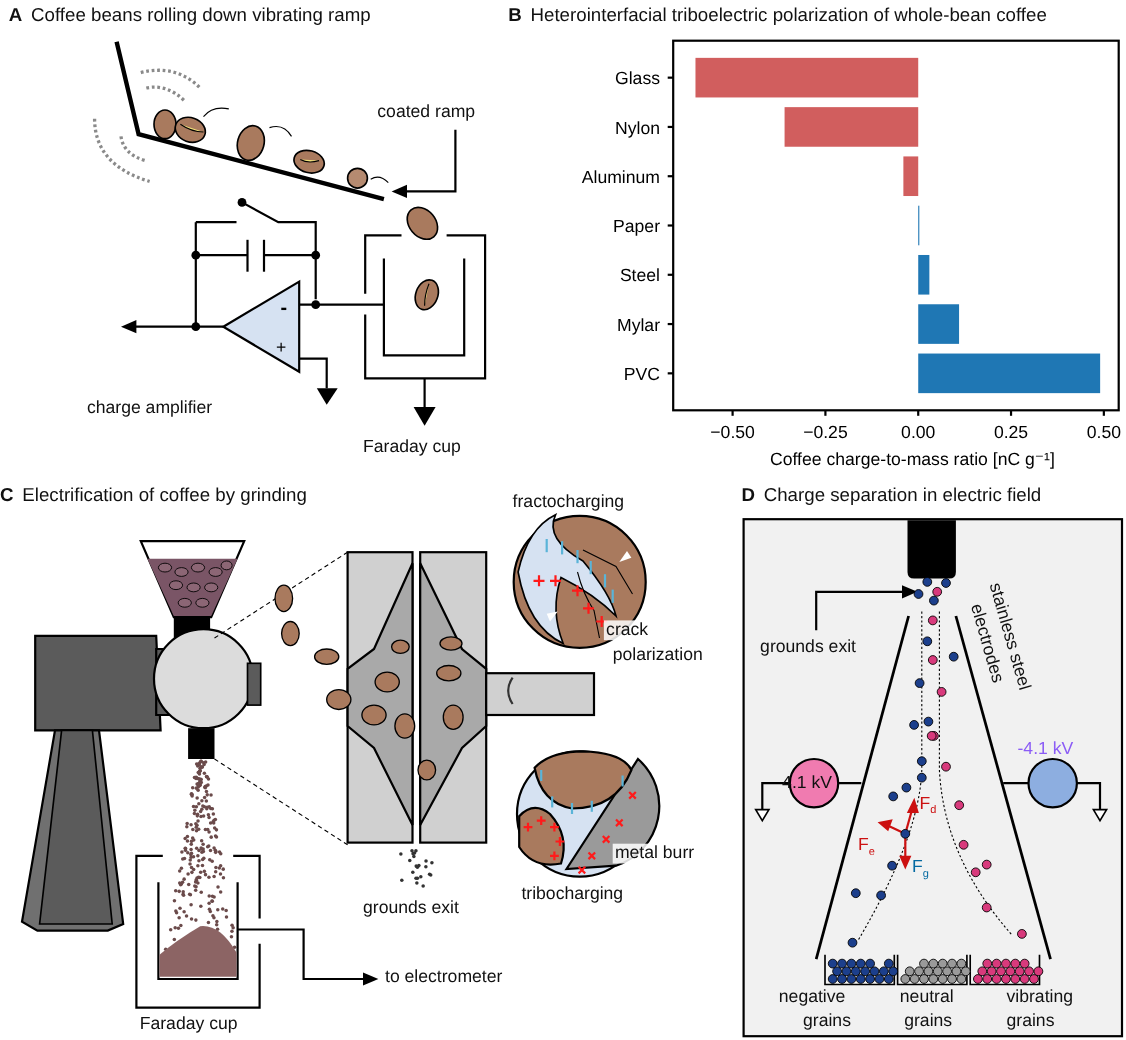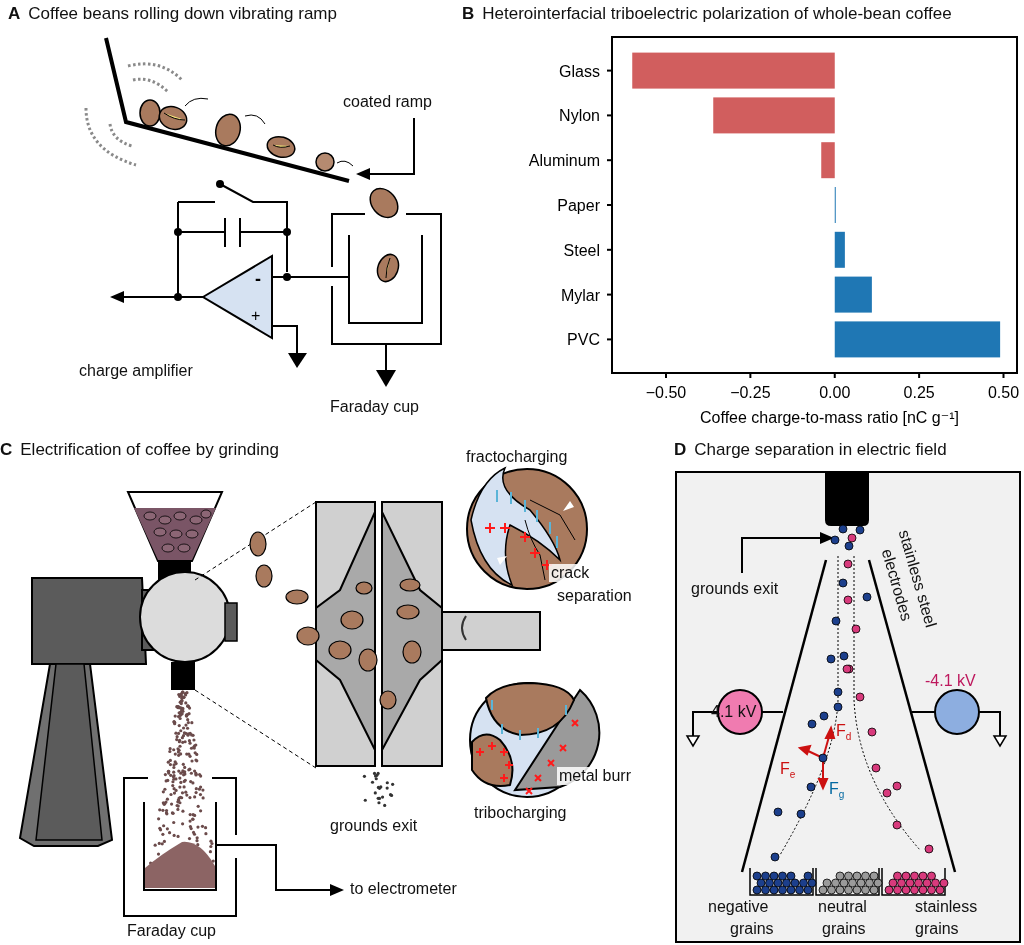--- a/index.html
+++ b/index.html
@@ -519,21 +519,21 @@
       <path d="M572 720 l6 6 M578 720 l-6 6"></path>
         <path d="M560 745 l6 6 M566 745 l-6 6"></path>
       <path d="M548 760 l6 6 M554 760 l-6 6"></path>
         <path d="M535 775 l6 6 M541 775 l-6 6"></path>
       <path d="M526 788 l6 6 M532 788 l-6 6"></path>
     </g>
   </g>
 </svg>
 <div class="lbl" style="left:466px;top:448px;">fractocharging</div>
 <div class="lbl" style="left:549px;top:564px;background:rgba(255,255,255,0.85);padding:0 2px;">crack</div>
-<div class="lbl" style="left:557px;top:587px;">separation</div>
+<div class="lbl" style="left:557px;top:587px;">polarization</div>
 <div class="lbl" style="left:557px;top:767px;background:rgba(255,255,255,0.85);padding:0 2px;">metal burr</div>
 <div class="lbl" style="left:474px;top:804px;">tribocharging</div>
 <div class="lbl" style="left:330px;top:817px;">grounds exit</div>
 <div class="lbl" style="left:350px;top:880px;">to electrometer</div>
 <div class="lbl" style="left:127px;top:922px;">Faraday cup</div>
 
 <div class="panel-title" style="left:674px;top:440px;">
   <b>D</b><span>Charge separation in electric field</span>
 </div>
 
@@ -662,22 +662,22 @@
       <circle cx="906" cy="876" r="4" fill="#d83a7c" stroke="#000" stroke-width="0.8"></circle>
       <circle cx="914.5" cy="876" r="4" fill="#d83a7c" stroke="#000" stroke-width="0.8"></circle>
       <circle cx="923" cy="876" r="4" fill="#d83a7c" stroke="#000" stroke-width="0.8"></circle>
       <circle cx="931.5" cy="876" r="4" fill="#d83a7c" stroke="#000" stroke-width="0.8"></circle>
     </g>
 </svg>
 <div class="lbl" style="left:691px;top:580px;">grounds exit</div>
 <div class="lbl" style="left:878px;top:580px;transform:rotate(74deg);transform-origin:left top;left:912px;top:528px;">stainless steel</div>
 <div class="lbl" style="transform:rotate(74deg);transform-origin:left top;left:895px;top:547px;">electrodes</div>
 <div class="lbl" style="left:711px;top:672px;margin-top:31px;">4.1 kV</div>
-<div class="lbl" style="left:925px;top:672px;color:#be185d;">-4.1 kV</div>
+<div class="lbl" style="left:925px;top:672px;color:#8b5cf6;">-4.1 kV</div>
 <div class="lbl" style="left:836px;top:722px;color:#cc1111;"><span>F</span><sub style="font-size:10px">d</sub></div>
 <div class="lbl" style="left:780px;top:748px;color:#cc1111;margin-top:12px;"><span>F</span><sub style="font-size:10px">e</sub></div>
 <div class="lbl" style="left:829px;top:780px;color:#0369a1;"><span>F</span><sub style="font-size:10px">g</sub></div>
 <div class="lbl" style="left:708px;top:898px;">negative</div>
 <div class="lbl" style="left:730px;top:920px;">grains</div>
 <div class="lbl" style="left:818px;top:898px;">neutral</div>
 <div class="lbl" style="left:822px;top:920px;">grains</div>
-<div class="lbl" style="left:915px;top:898px;">stainless</div>
+<div class="lbl" style="left:915px;top:898px;">vibrating</div>
 <div class="lbl" style="left:915px;top:920px;">grains</div>
 
 </body></html>

